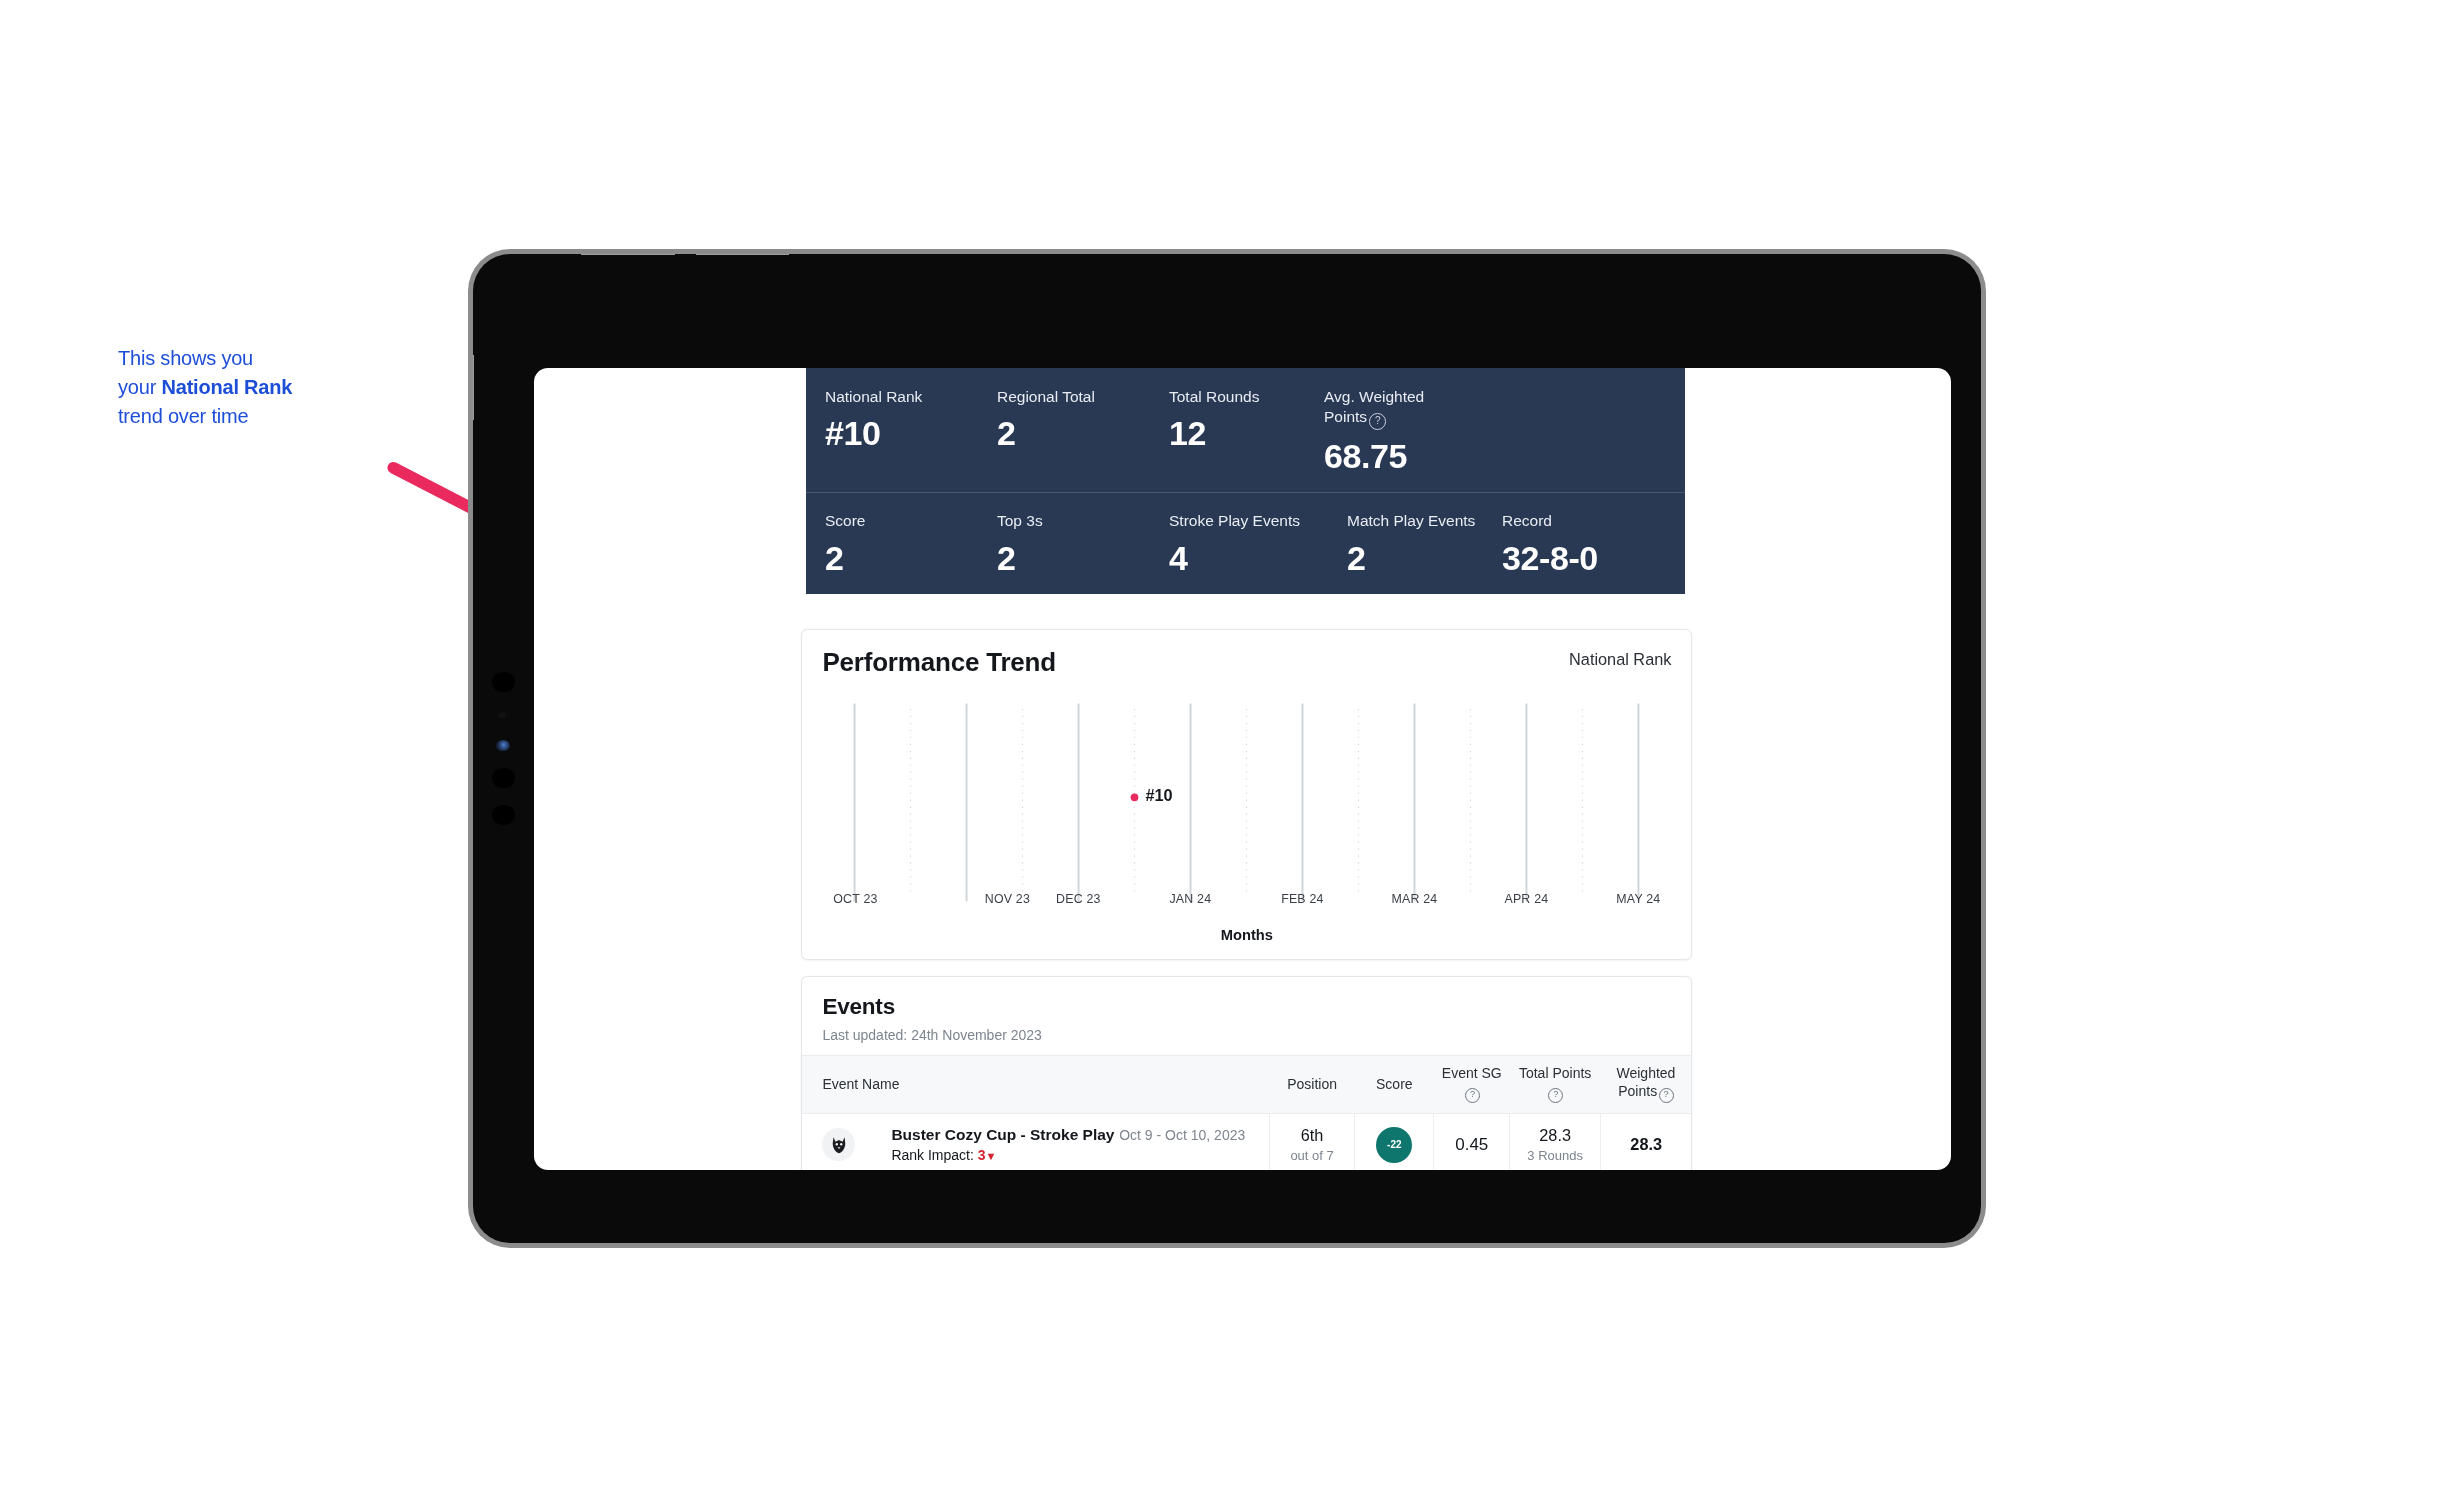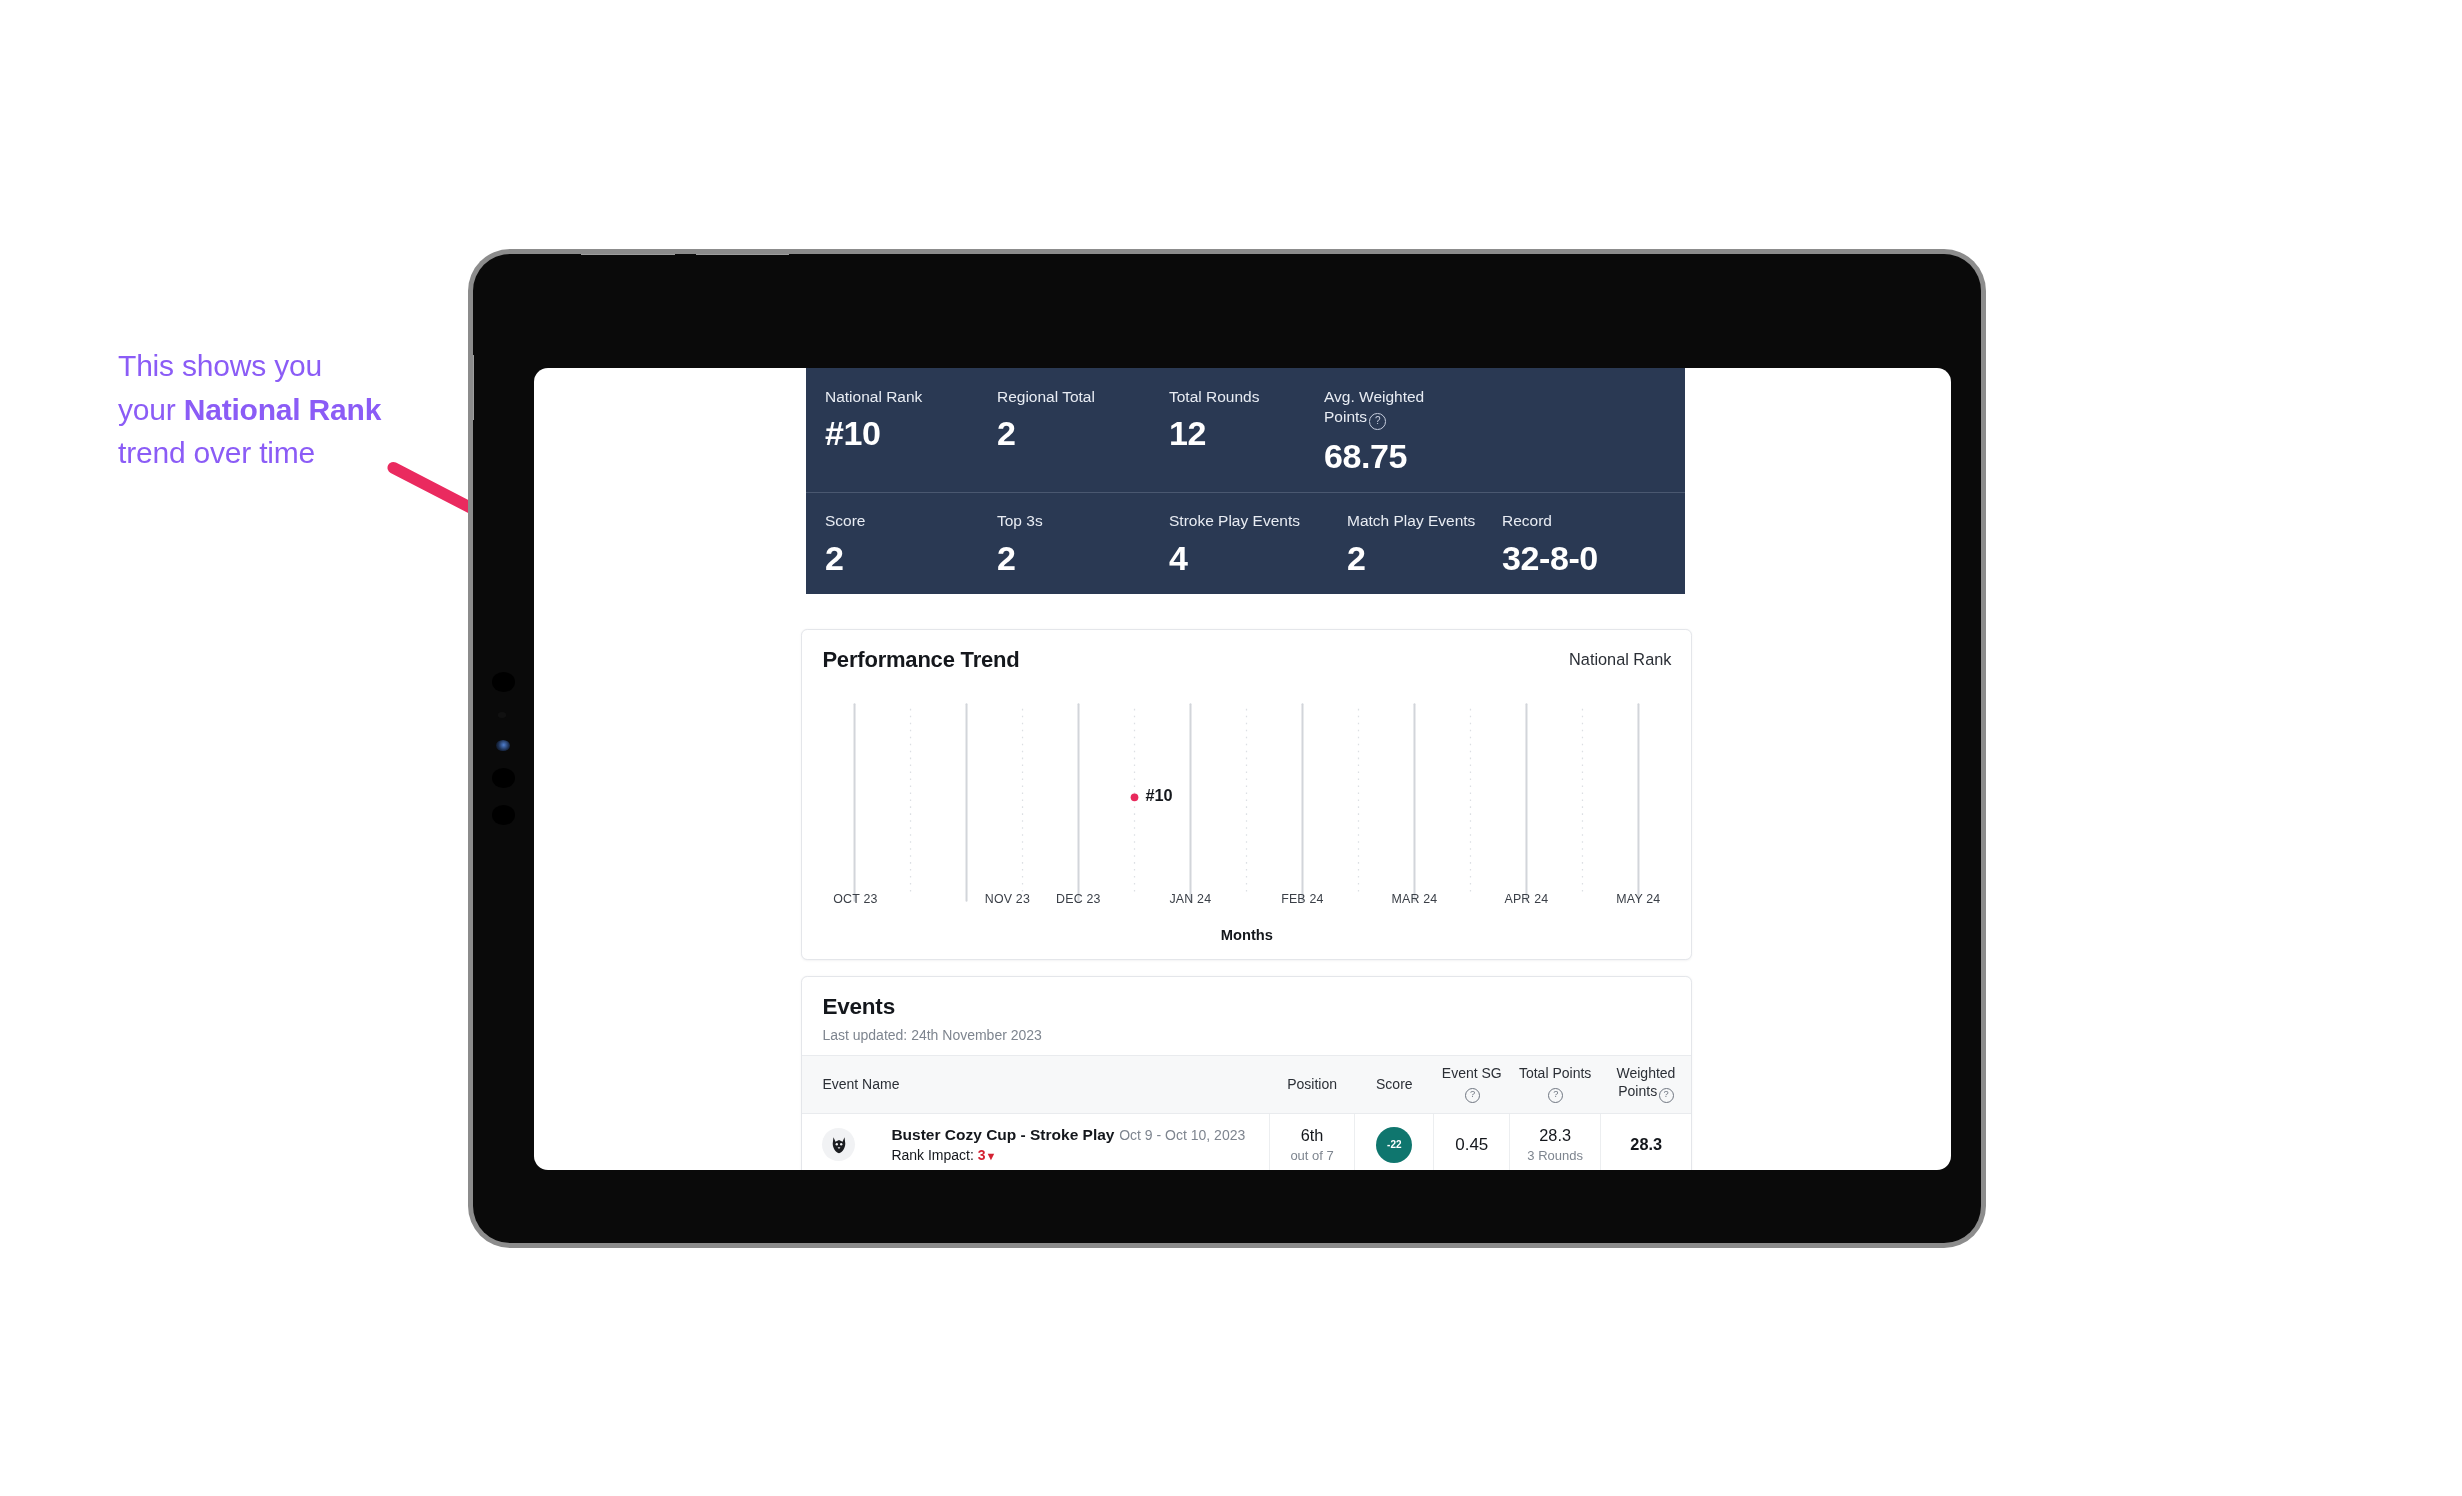--- a/index.html
+++ b/index.html
@@ -14,23 +14,23 @@
     font-family: "Liberation Sans", sans-serif;
     overflow: hidden;
   }
 
   
   #annotation {
     position: absolute;
     left: 118px;
     top: 344px;
     width: 325px;
-    font-size: 30px;
+    font-size: 20px;
     line-height: 1.45;
-    color: #8b5cf6;
+    color: #1d4ed8;
     letter-spacing: -0.2px;
   }
   #annotation b { font-weight: 700; }
 
   #arrow-svg {
     position: absolute;
     left: 0; top: 0;
     width: 2462px;
     height: 1496px;
     pointer-events: none;
@@ -171,21 +171,21 @@
   #perf-card {
     left: 267px;
     top: 261px;
     width: 889px;
     height: 329px;
   }
   #perf-title {
     position: absolute;
     left: 20px;
     top: 17px;
-    font-size: 22px;
+    font-size: 26px;
     font-weight: 700;
     color: #14171c;
     letter-spacing: -0.2px;
   }
   #perf-series-label {
     position: absolute;
     right: 20px;
     top: 19.4px;
     font-size: 16.3px;
     color: #2b2f36;

